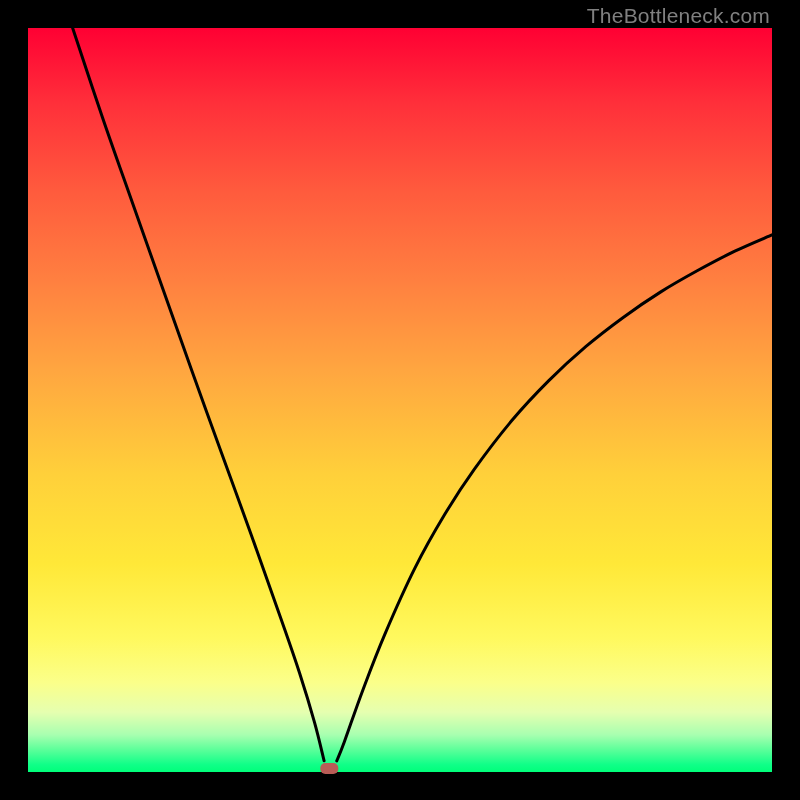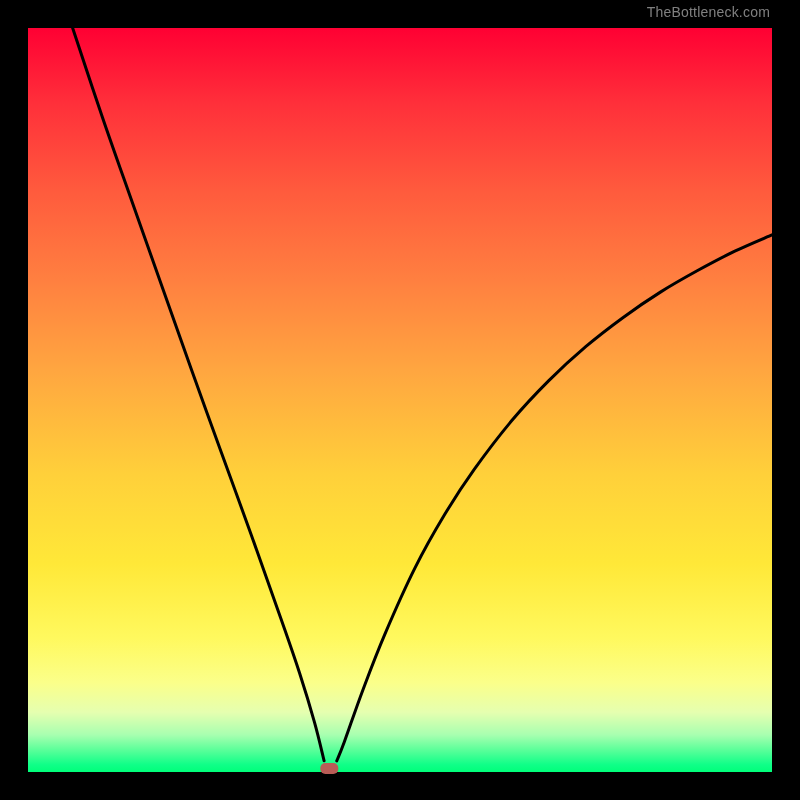--- a/index.html
+++ b/index.html
@@ -41,21 +41,21 @@
       #5cff9a 97%,
       #10ff88 99%,
       #00ff7a 100%
     );
   }
   .attribution {
     position: absolute;
     top: 4px;
     right: 30px;
     color: #808080;
-    font-size: 14px;
+    font-size: 21px;
     font-weight: 500;
     letter-spacing: 0.2px;
     text-align: right;
   }
   svg.curve {
     position: absolute;
     left: 0;
     top: 0;
     width: 744px;
     height: 744px;

